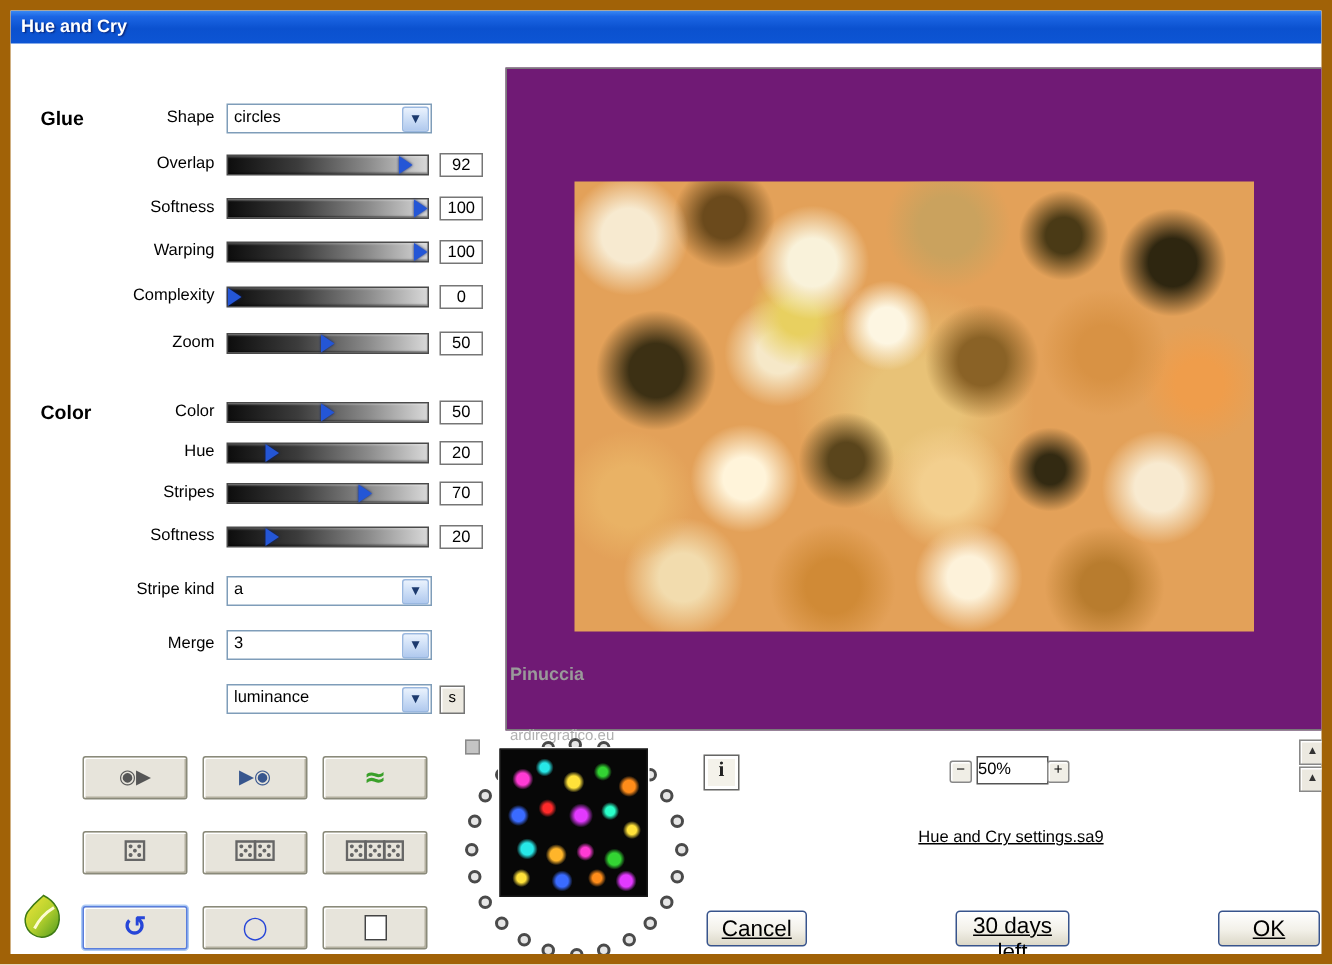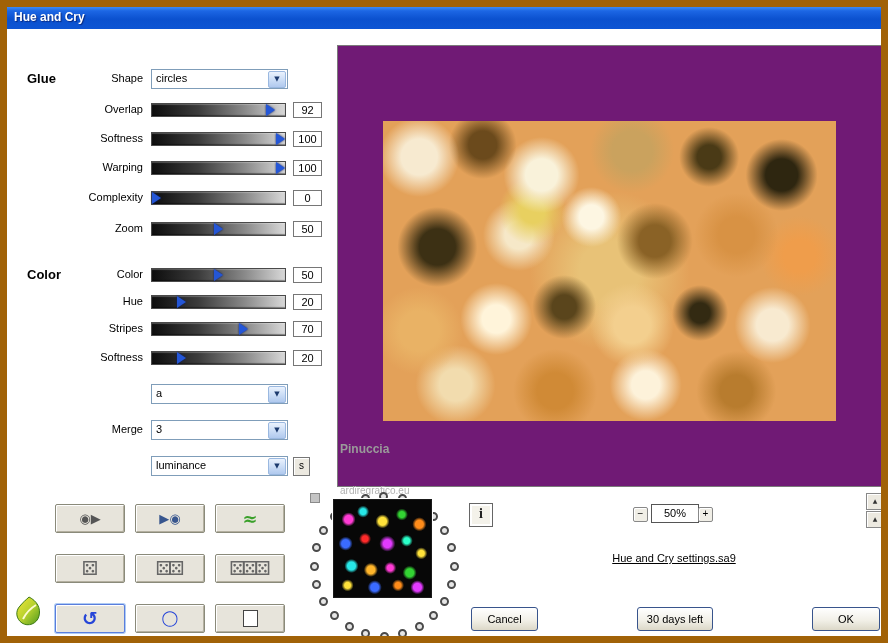--- a/index.html
+++ b/index.html
@@ -146,33 +146,33 @@
     text-align:center;line-height:20px;cursor:pointer;
     font-family:"Liberation Serif",serif;font-weight:bold;font-size:14px;color:#222;
   }
   .mini{
     position:absolute;width:13px;height:13px;border:1px solid #888;background:#f0eee6;
     font-size:10px;line-height:11px;text-align:center;border-radius:2px;cursor:pointer;
     box-shadow:inset 1px 1px 0 #fff;
   }
   .zoom-box{
     position:absolute;left:644px;top:497px;width:46px;height:17px;
-    border:1px solid #555;background:#fff;text-align:center;line-height:17px;cursor:pointer;
+    border:1px solid #555;background:#fff;text-align:left;line-height:17px;cursor:pointer;
   }
   .spin{
     position:absolute;left:859px;width:16px;height:15px;border:1px solid #888;background:#ece9e0;
     font-family:"DejaVu Sans",sans-serif;font-size:6px;line-height:14px;text-align:center;color:#333;
     box-shadow:inset 1px 1px 0 #fff;cursor:pointer;
   }
   .settings-text{position:absolute;left:557px;top:545px;width:220px;text-align:center;text-decoration:underline;}
   .btn{
     position:absolute;top:600px;height:24px;box-sizing:border-box;
     background:linear-gradient(180deg,#ffffff 0%,#f2f0e8 55%,#dcd8c8 100%);
     border:1px solid #38548c;border-radius:3px;
-    font-family:"Liberation Sans",sans-serif;font-size:11px;text-align:center;cursor:pointer;
+    font-family:"Liberation Sans",sans-serif;font-size:15px;text-align:center;cursor:pointer;text-decoration:underline;
   }
 </style>
 </head>
 <body>
 
 <div class="window">
 
   <div class="titlebar">
     <span class="title">Hue and Cry</span>
   </div>
@@ -246,20 +246,21 @@
   </div>
   <div class="srow" style="top:343px">
     <span class="lbl">Softness</span>
     <div class="track">
         <div class="slider-marker" style="left: 25px;"></div>
       </div>
     <div class="valbox">20</div>
   </div>
 
   <div class="drow" style="top:377px">
+    <span class="lbl">Stripe kind</span>
     <div class="combo">
       <span class="combo-text">a</span>
       <span class="combo-btn">▼</span>
     </div>
   </div>
   <div class="drow" style="top:413px">
     <span class="lbl">Merge</span>
     <div class="combo">
       <span class="combo-text">3</span>
       <span class="combo-btn">▼</span>

